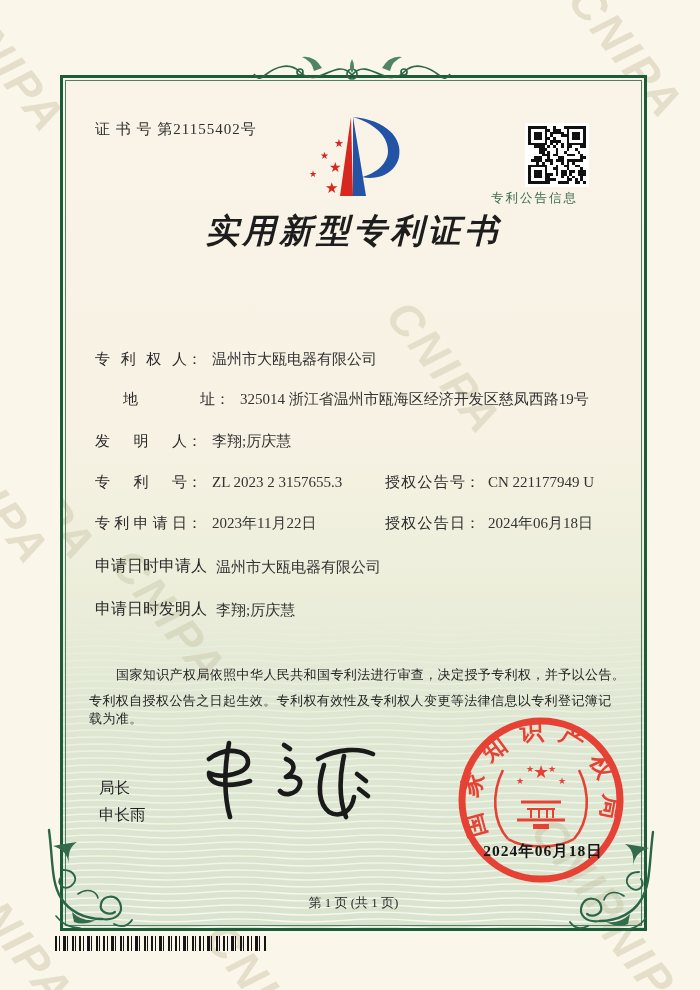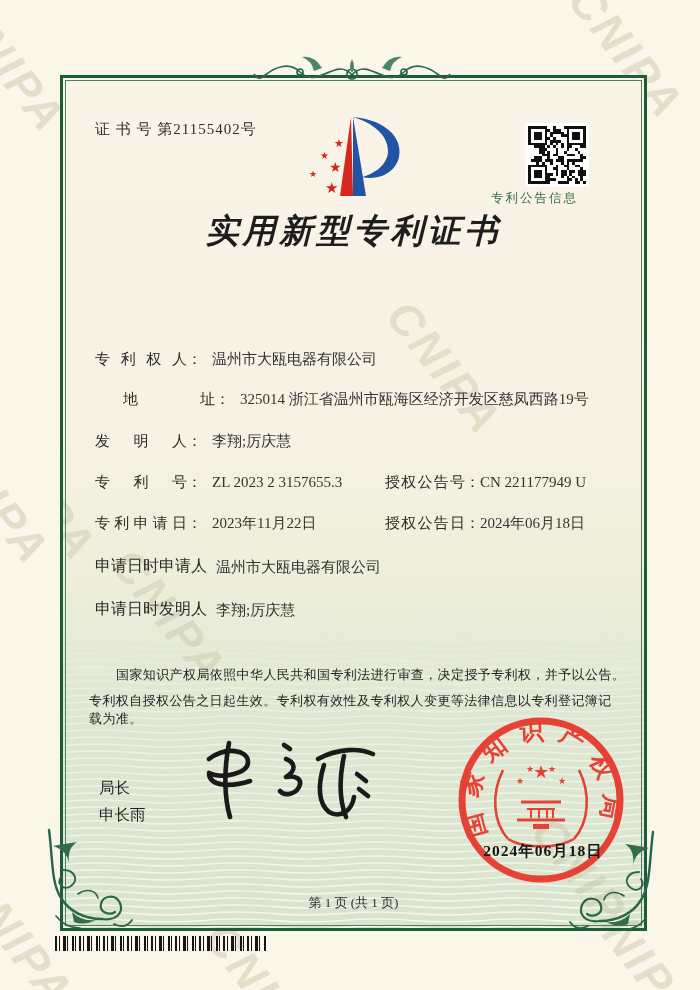--- a/index.html
+++ b/index.html
@@ -42,21 +42,21 @@
   .title{position:absolute; left:0; top:131px; width:100%; text-align:center;
          font-size:33px; font-weight:700; letter-spacing:4px; color:#1d1d1d;font-style:italic;}
   
   .row{position:absolute; left:32px; font-size:15px; white-space:nowrap;}
   .row .lab{display:inline-block; width:92px; text-align:justify; text-align-last:justify; vertical-align:bottom;}
   .row .lab.sm{width:96px; font-size:16px;}
   .row .colon{margin:0 2px 0 0;}
   .row .val{margin-left:8px; color:#333;}
   .rrow{position:absolute; left:322px; font-size:15px; white-space:nowrap;}
   .rrow .lab{display:inline-block; width:80px; text-align:justify; text-align-last:justify;}
-  .rrow .val{margin-left:0; color:#333;}
+  .rrow .val{margin-left:8px; color:#333;}
   
   .stm{position:absolute; left:26px; width:535px; font-size:13px; letter-spacing:.4px; color:#242424;}
   .stm.l1{top:588px; padding-left:27px;}
   .stm.l2{top:614px;}
   
   .signer{position:absolute; left:36px; font-size:15.5px; color:#1f1f1f;
           font-family:"Liberation Sans","DejaVu Sans",sans-serif;}
   .signer.t{top:700px;} .signer.n{top:727px;}
   .signsvg{position:absolute; left:133px; top:655px;}
   .sealsvg{position:absolute; left:390px; top:634px; opacity:.96;}

